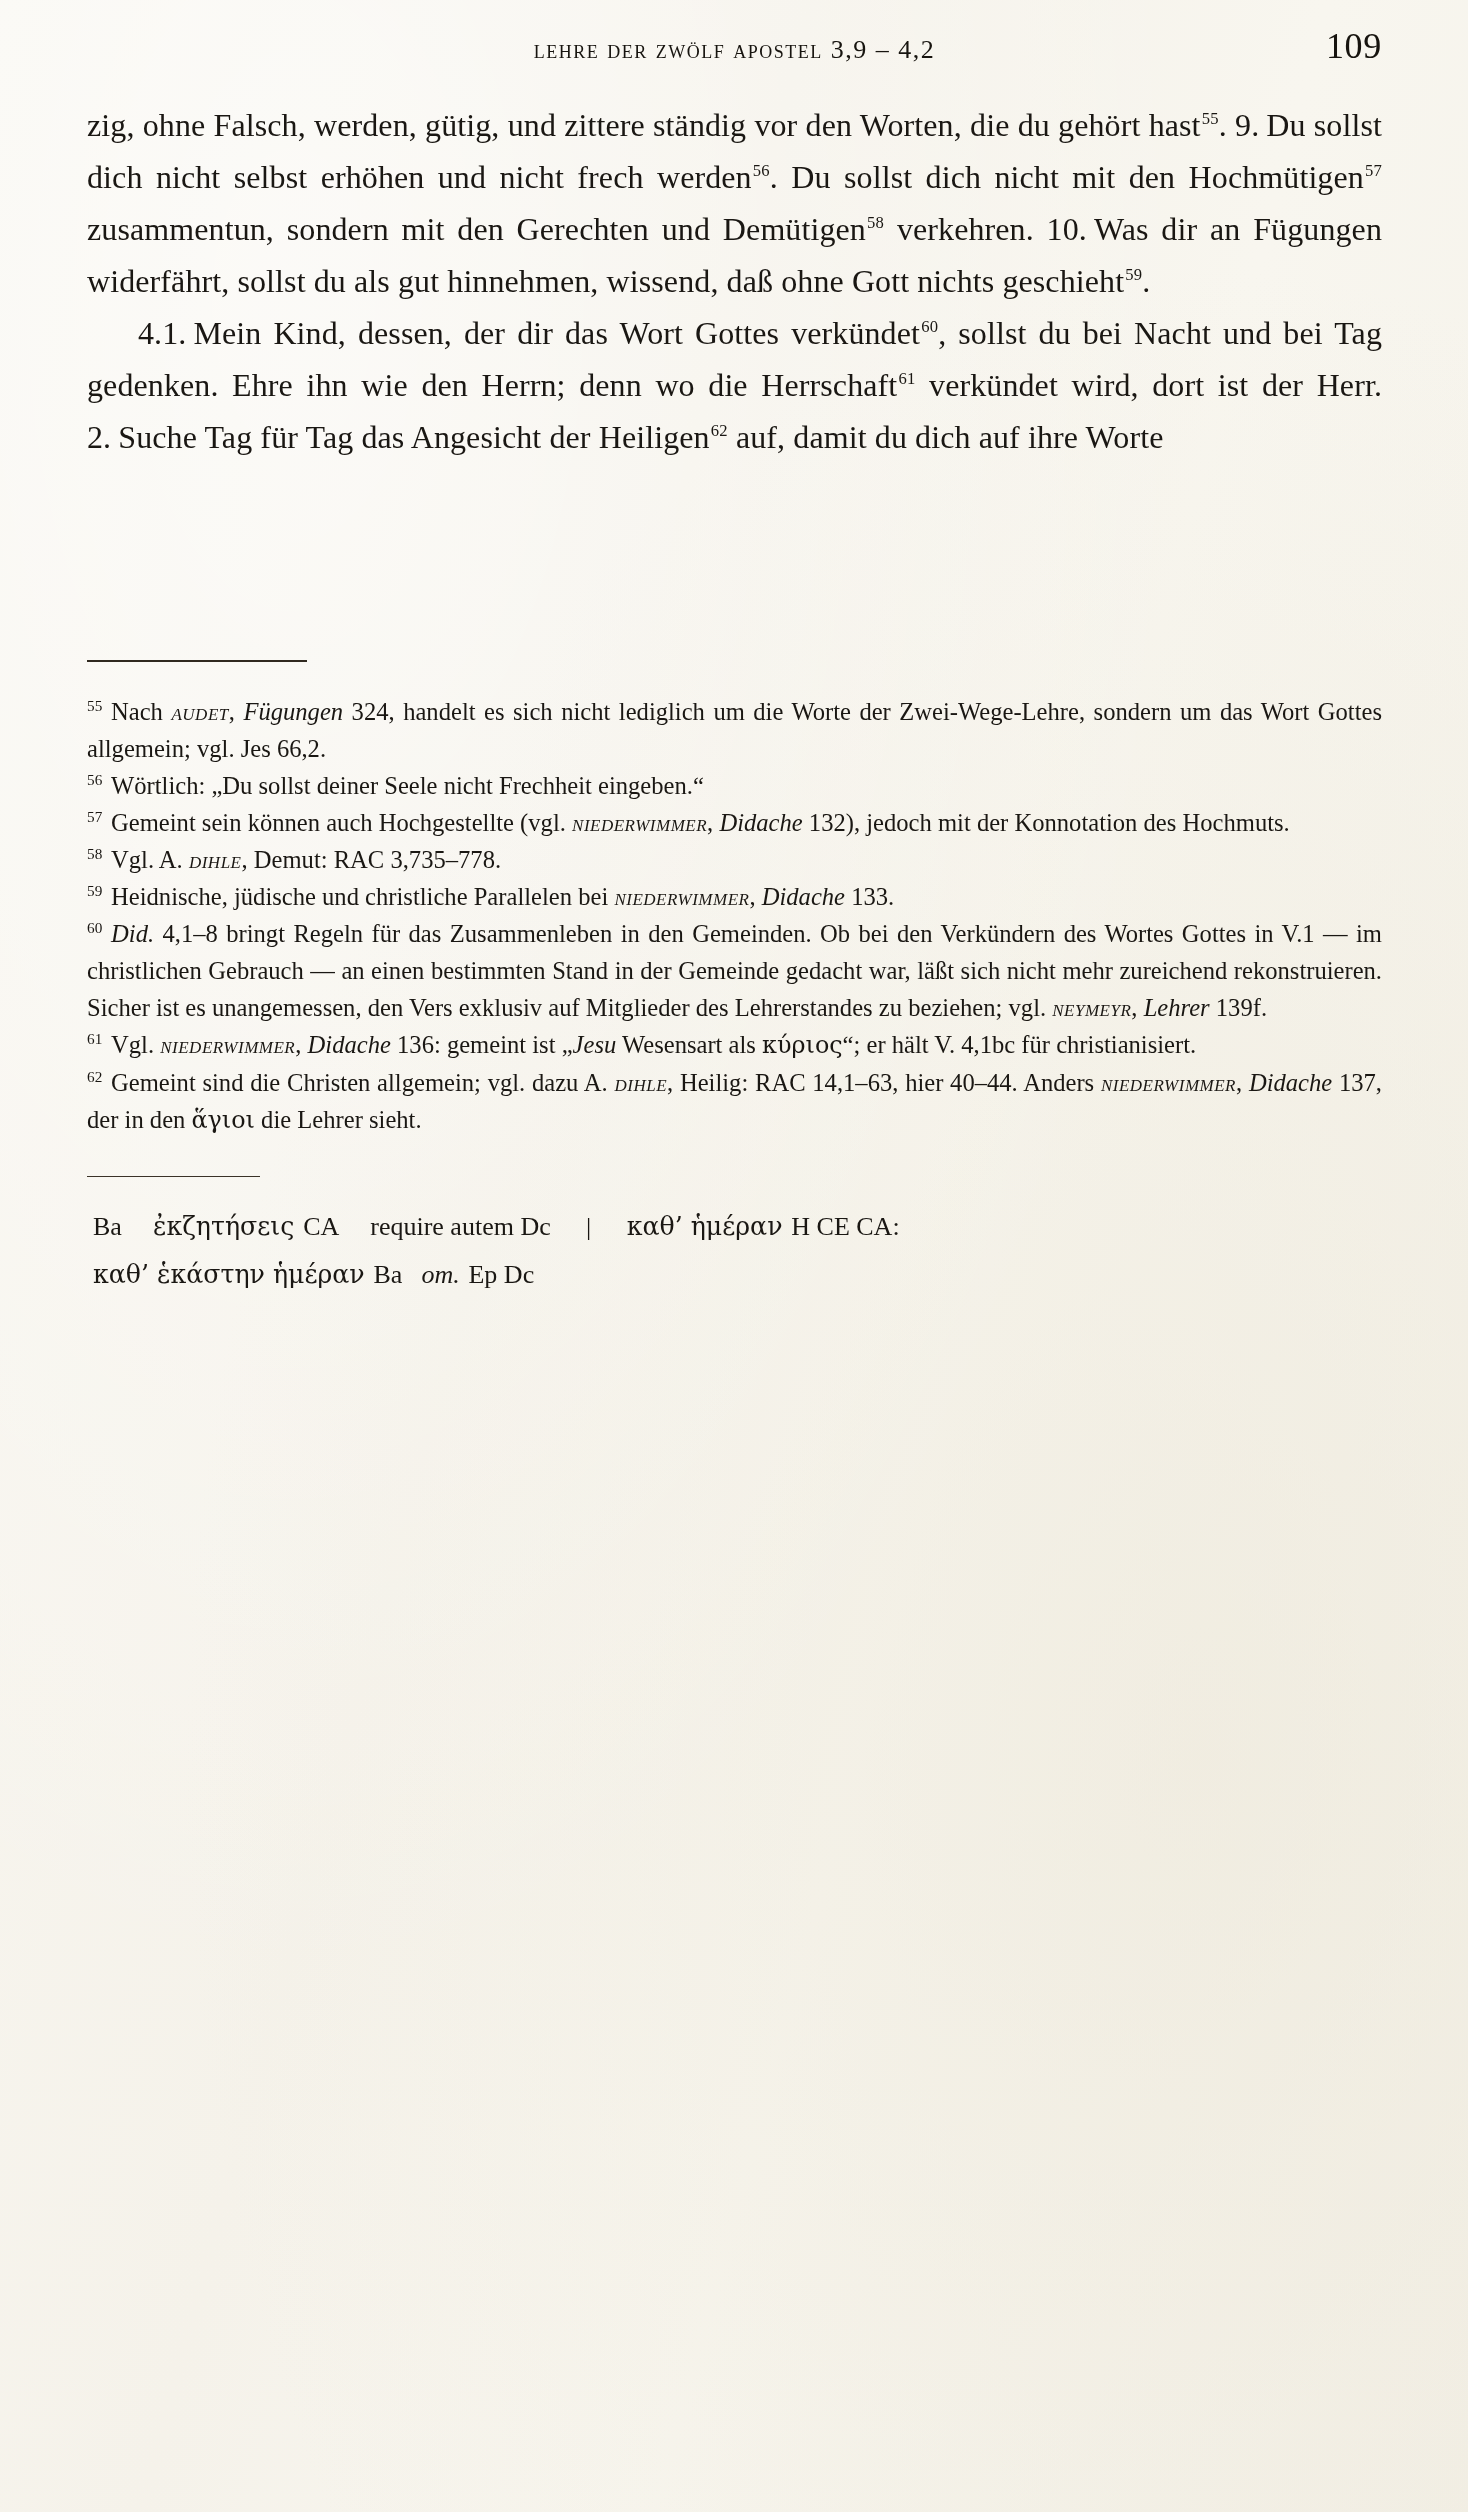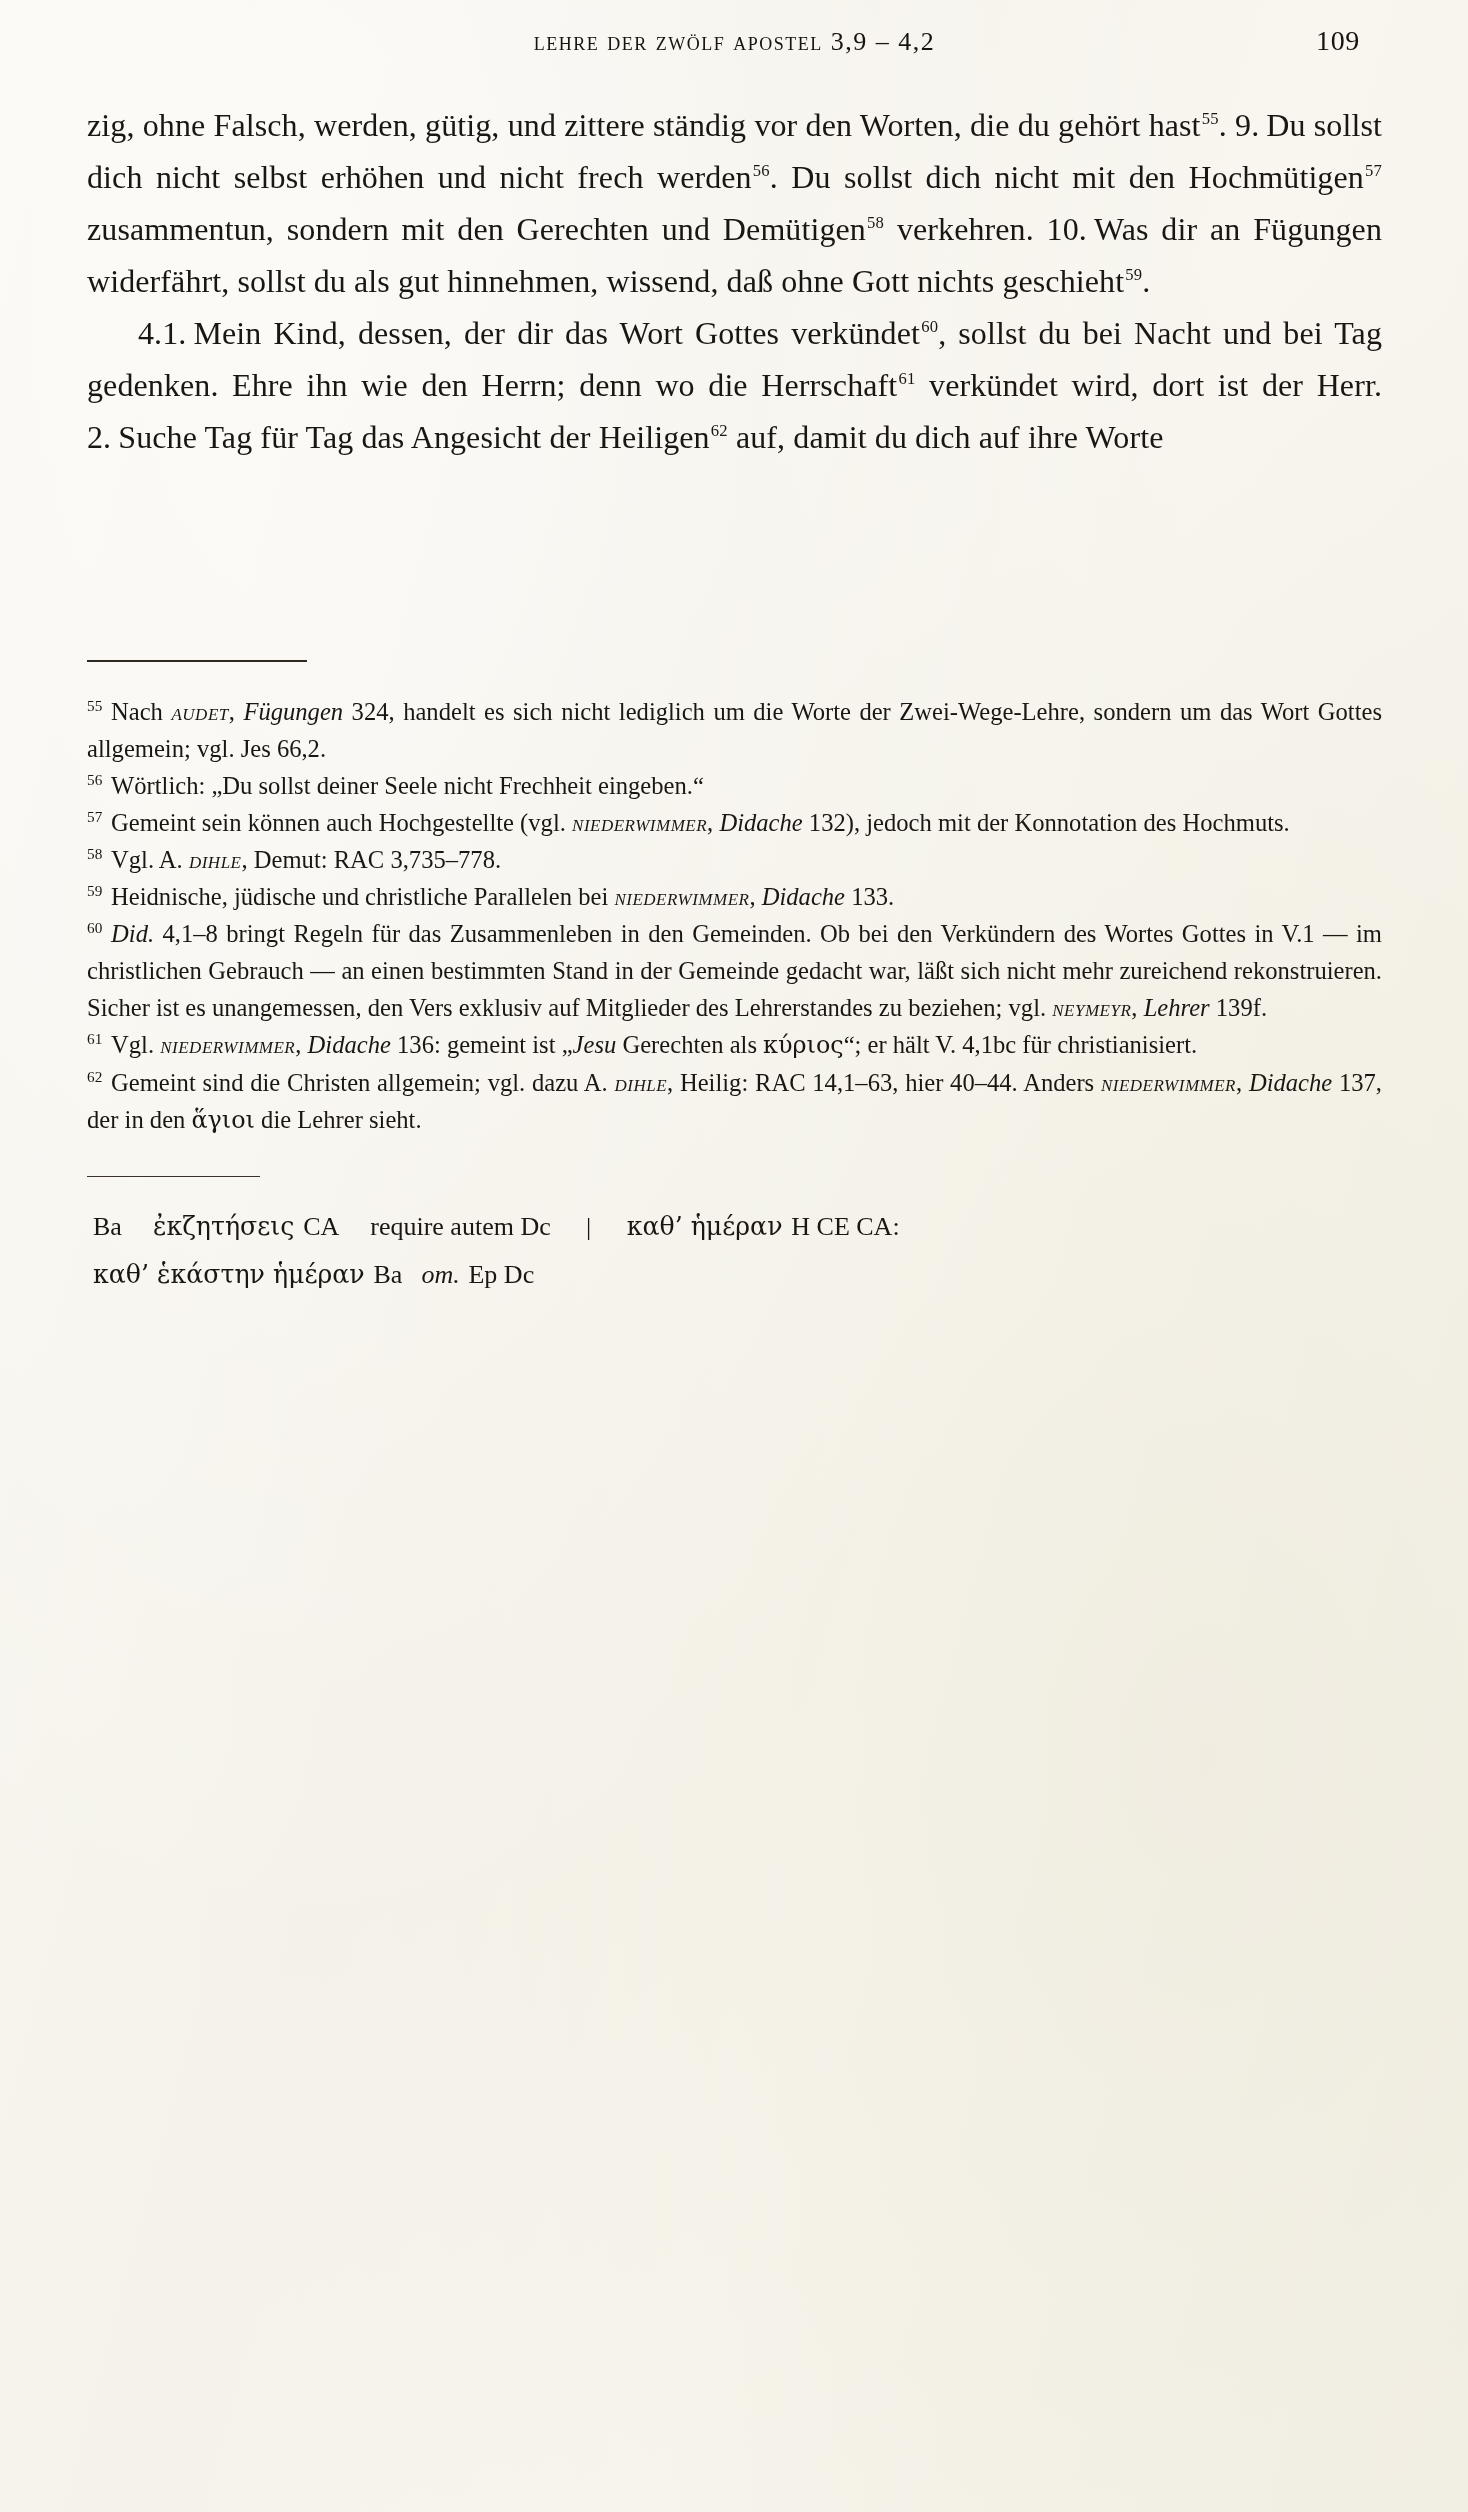--- a/index.html
+++ b/index.html
@@ -50,22 +50,22 @@
     font-size: 26px;
     letter-spacing: 1.5px;
     font-variant: small-caps;
     text-transform: lowercase;
     color: #17140f;
     white-space: nowrap;
   }
   .rh-folio {
     width: 88px;
     flex: 0 0 auto;
-    text-align: center;
-    font-size: 28px;
+    text-align: right;
+    font-size: 36px;
     letter-spacing: 0.7px;
     color: #17140f;
   }
 
   
   .body-block {
     margin-top: 46px;
     font-size: 32px;
     line-height: 52px;
     text-align: justify;
@@ -160,21 +160,21 @@
 
     <div class="fn-rule"></div>
 
     <div class="footnotes" id="footnotes">
         <p><span class="fn-mark">55</span><span>Nach </span><span class="sc">Audet</span><span>, </span><span class="it">Fügungen</span><span> 324, handelt es sich nicht lediglich um die Worte der Zwei-Wege-Lehre, sondern um das Wort Gottes allgemein; vgl. Jes 66,2.</span></p>
         <p><span class="fn-mark">56</span><span>Wörtlich: „Du sollst deiner Seele nicht Frechheit eingeben.“</span></p>
         <p><span class="fn-mark">57</span><span>Gemeint sein können auch Hochgestellte (vgl. </span><span class="sc">Niederwimmer</span><span>, </span><span class="it">Didache</span><span> 132), jedoch mit der Konnotation des Hochmuts.</span></p>
         <p><span class="fn-mark">58</span><span>Vgl. A. </span><span class="sc">Dihle</span><span>, Demut: RAC 3,735–778.</span></p>
         <p><span class="fn-mark">59</span><span>Heidnische, jüdische und christliche Parallelen bei </span><span class="sc">Niederwimmer</span><span>, </span><span class="it">Didache</span><span> 133.</span></p>
         <p><span class="fn-mark">60</span><span class="it">Did.</span><span> 4,1–8 bringt Regeln für das Zusammenleben in den Gemeinden. Ob bei den Verkündern des Wortes Gottes in V.1 — im christlichen Gebrauch — an einen bestimmten Stand in der Gemeinde gedacht war, läßt sich nicht mehr zureichend rekonstruieren. Sicher ist es unangemessen, den Vers exklusiv auf Mitglieder des Lehrerstandes zu beziehen; vgl. </span><span class="sc">Neymeyr</span><span>, </span><span class="it">Lehrer</span><span> 139f.</span></p>
-        <p><span class="fn-mark">61</span><span>Vgl. </span><span class="sc">Niederwimmer</span><span>, </span><span class="it">Didache</span><span> 136: gemeint ist „</span><span class="it">Jesu</span><span> Gerechten als </span><span class="gk">κύριος</span><span>“; er hält V. 4,1bc für christianisiert.</span></p>
+        <p><span class="fn-mark">61</span><span>Vgl. </span><span class="sc">Niederwimmer</span><span>, </span><span class="it">Didache</span><span> 136: gemeint ist „</span><span class="it">Jesu</span><span> Wesensart als </span><span class="gk">κύριος</span><span>“; er hält V. 4,1bc für christianisiert.</span></p>
         <p><span class="fn-mark">62</span><span>Gemeint sind die Christen allgemein; vgl. dazu A. </span><span class="sc">Dihle</span><span>, Heilig: RAC 14,1–63, hier 40–44. Anders </span><span class="sc">Niederwimmer</span><span>, </span><span class="it">Didache</span><span> 137, der in den </span><span class="gk">ἅγιοι</span><span> die Lehrer sieht.</span></p>
       </div>
 
     <div class="app-rule"></div>
 
     <div class="apparatus" id="apparatus">
         <p><span>Ba</span><span class="sp-l"></span><span class="gk">ἐκζητήσεις</span><span class="sp-s"></span><span>CA</span><span class="sp-l"></span><span>require autem Dc</span><span class="sp-l"></span><span class="bar">|</span><span class="sp-l"></span><span class="gk">καθ’ ἡμέραν</span><span class="sp-s"></span><span>H CE CA:</span></p>
         <p><span class="gk">καθ’ ἑκάστην ἡμέραν</span><span class="sp-s"></span><span>Ba</span><span class="sp-m"></span><span class="it">om.</span><span class="sp-s"></span><span>Ep Dc</span></p>
       </div>
 

